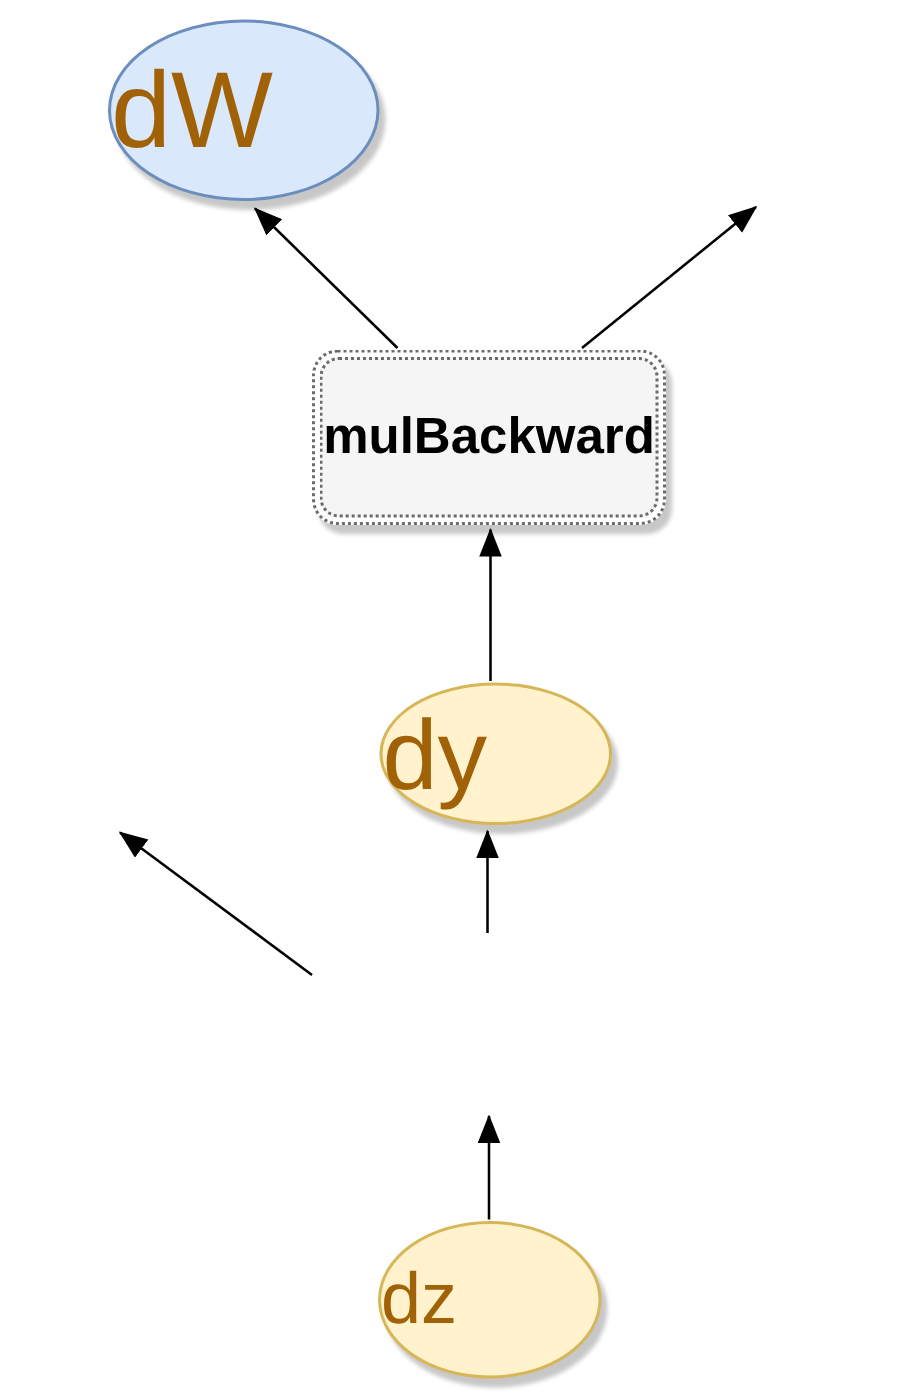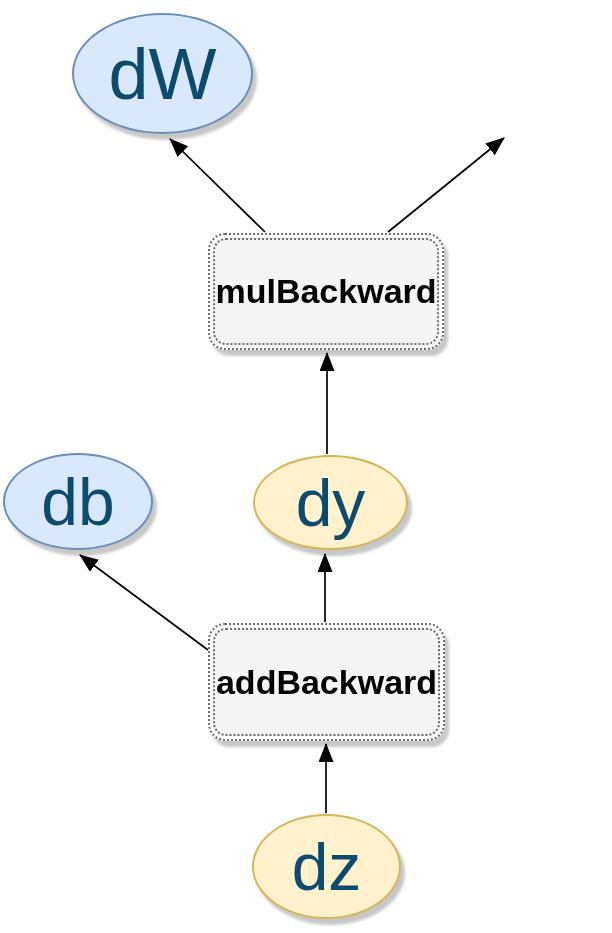--- a/index.html
+++ b/index.html
@@ -19,43 +19,43 @@
     position: absolute;
     left: 0; top: 0;
     width: 612px; height: 933px;
     z-index: 1;
   }
   .node {
     position: absolute;
     z-index: 2;
     display: flex;
     align-items: center;
-    justify-content: center;
-    color: #0c4a6e;
+    justify-content: flex-start;
+    color: #a16207;
     box-sizing: border-box;
   }
   .ellipse {
     border-radius: 50%;
     font-size: 72px;
     line-height: 1;
     box-shadow: 4px 6px 3px rgba(0,0,0,0.22);
   }
   .ellipse.blue {
     background: #dae8fc;
     border: 2px solid #6c8ebf;
   }
   .ellipse.yellow {
     background: #fff2cc;
     border: 2px solid #d6b656;
   }
   .node-dw  { left: 72px;  top: 13px;  width: 181px; height: 121px; }
   .node-dx  { left: 422px; top: 13px;  width: 181px; height: 121px; }
   .node-db  { left: 3px;   top: 453px; width: 150px; height: 97px;  font-size: 66px; }
   .node-dy  { left: 253px; top: 455px; width: 155px; height: 95px;  font-size: 66px; }
-  .node-dz  { left: 252px; top: 814px; width: 149px; height: 105px; font-size: 66px; }
+  .node-dz  { left: 252px; top: 814px; width: 149px; height: 105px; font-size: 48px; }
   .box-outer {
     position: absolute;
     z-index: 2;
     box-sizing: border-box;
     border: 2px dotted #6b6b6b;
     border-radius: 17px;
     padding: 3px;
     background: transparent;
     box-shadow: 4px 6px 3px rgba(0,0,0,0.22);
     font-weight: bold;
@@ -104,31 +104,23 @@
     <span>dW</span>
   </div>
 
 
   <div class="box-outer node-mul">
     <div class="box-inner">
       <span>mulBackward</span>
     </div>
   </div>
 
-  <div class="node ellipse blue node-db">
-    <span>db</span>
-  </div>
 
   <div class="node ellipse yellow node-dy">
     <span>dy</span>
   </div>
 
-  <div class="box-outer node-add">
-    <div class="box-inner">
-      <span>addBackward</span>
-    </div>
-  </div>
 
   <div class="node ellipse yellow node-dz">
     <span>dz</span>
   </div>
 
 </div>
 
 </body></html>

